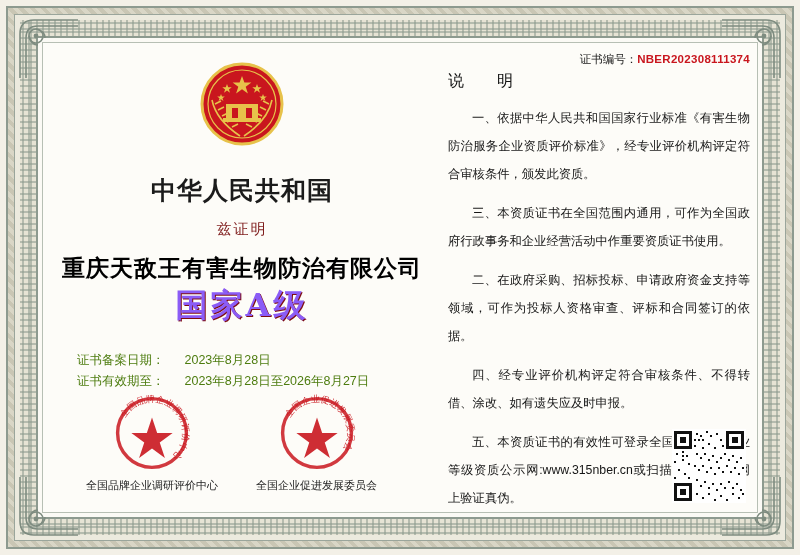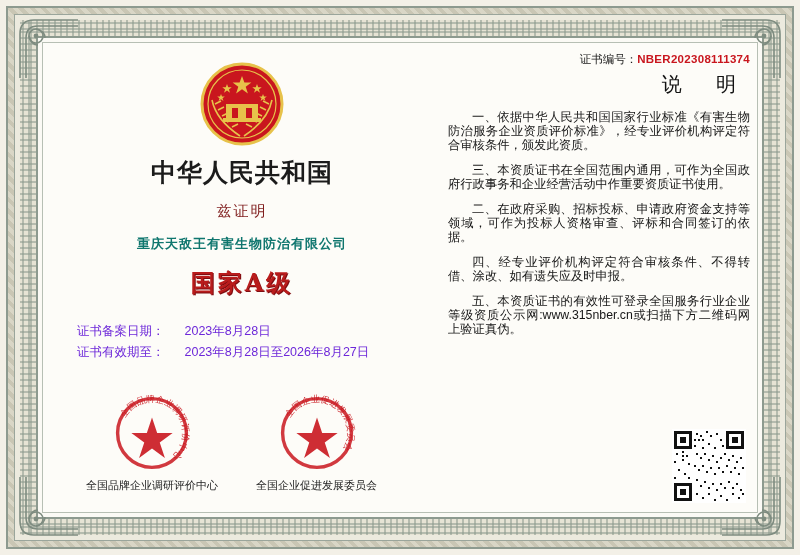--- a/index.html
+++ b/index.html
@@ -64,68 +64,67 @@
     display:flex;
   }
   
   .left{
     width:392px;position:relative;
     display:flex;flex-direction:column;align-items:center;
     padding-top:8px;box-sizing:border-box;
   }
   .emblem{margin-top:4px;}
   .title-main{
-    margin-top:2px;
+    margin-top:20px;
     font-family:"DejaVu Serif","Liberation Serif",serif;
     font-weight:bold;color:#1b1b1b;
     font-size:25px;line-height:34px;letter-spacing:1px;text-align:left;
   }
   .zizhengming{
     margin-top:12px;font-size:15px;color:#7f1d1d;letter-spacing:2px;
     font-family:"DejaVu Serif","Liberation Serif",serif;
   }
   .company{
-    margin-top:14px;font-size:13px;color:#0f766e;letter-spacing:1px;
+    margin-top:14px;font-size:23px;color:#000000;letter-spacing:1px;
     font-family:"DejaVu Serif","Liberation Serif",serif;font-weight:bold;
   }
   .grade{
-    margin-top:14px;
     font-family:"DejaVu Serif","Liberation Serif",serif;
-    font-weight:bold;font-size:24px;letter-spacing:3px;
-    color:#b91c1c;
+    font-weight:bold;font-size:32px;letter-spacing:3px;
+    color:#8b5cf6;
     text-shadow:1px 1px 0 #7d0d11;
   }
   .dates{
-    margin-top:22px;width:330px;font-size:12.5px;color:#6d28d9;line-height:21px;
+    margin-top:22px;width:330px;font-size:12.5px;color:#4d7c0f;line-height:21px;
   }
   .dates .row{display:flex;}
   .dates .lab{white-space:nowrap;}
   .dates .val{margin-left:20px;}
   .seals{
     position:absolute;left:40px;bottom:16px;right:20px;
     display:flex;gap:38px;align-items:flex-end;
   }
   .seal-wrap{display:flex;flex-direction:column;align-items:center;}
   .seal{position:relative;width:86px;height:86px;}
   .seal-caption{margin-top:2px;font-size:11px;color:#1a1a1a;white-space:nowrap;}
   
   .right{
     flex:1;position:relative;padding:6px 4px 0 10px;box-sizing:border-box;
   }
   .cert-no{
     text-align:right;font-size:11.5px;color:#1a1a1a;margin-bottom:4px;
   }
   .cert-no .num{color:#c9161e;font-weight:bold;letter-spacing:.3px;}
   .explain-title{
-    text-align:right;font-size:20px;letter-spacing:14px;
+    text-align:left;font-size:16px;letter-spacing:14px;
     font-family:"DejaVu Serif","Liberation Serif",serif;
     color:#111;margin:2px 0 12px 0;
   }
   .para{
-    font-size:12.3px;line-height:14px;color:#161616;
+    font-size:12.3px;line-height:28px;color:#161616;
     text-align:justify;margin-bottom:11px;text-indent:0;
   }
   .para .lead{margin-left:24px;}
   .qr{
     position:absolute;right:8px;bottom:6px;width:74px;height:74px;
     background:#fff;
   }
   .qr svg{display:block;}
 </style>
 </head>

